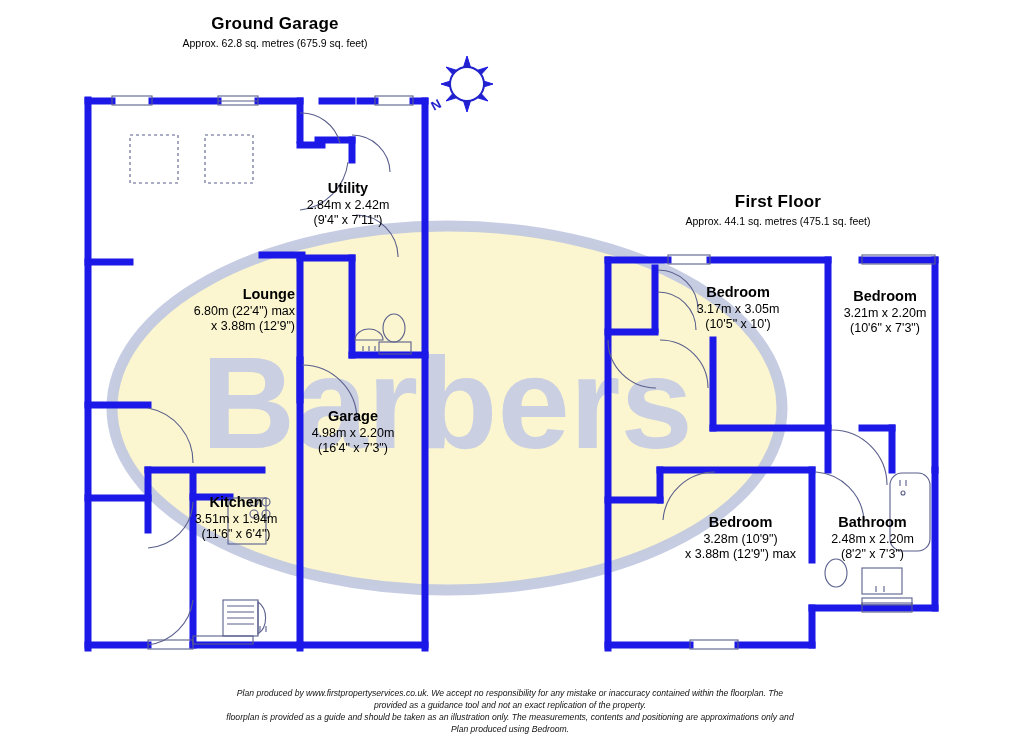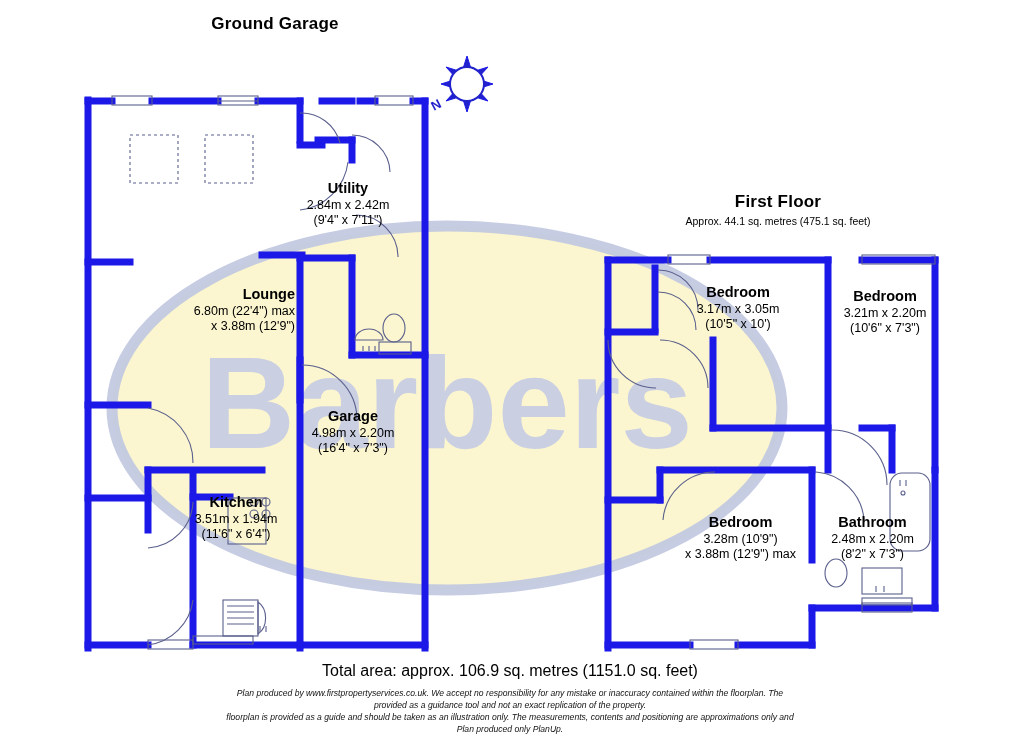--- a/index.html
+++ b/index.html
@@ -229,20 +229,21 @@
   <svg class="layer" viewBox="0 0 1020 742">
     <g>
       <path d="M467,56 L472,72 L488,67 L477,79 L493,84 L477,89 L488,101 L472,96 L467,112 L462,96 L446,101 L457,89 L441,84 L457,79 L446,67 L462,72 Z" fill="#2222cc" stroke="#1b18e8" stroke-width="1"></path>
       <circle cx="467" cy="84" r="17" fill="#ffffff" stroke="#2222cc" stroke-width="2"></circle>
       <text x="434" y="111" font-family="Liberation Sans, sans-serif" font-size="13" font-weight="bold" fill="#2222cc" transform="rotate(-28 434 111)">N</text>
     </g>
   </svg>
 
   <div class="abs" style="left:130px; top:14px; width:290px;">
     <div class="floor-title">Ground Garage</div>
+    <div class="floor-sub">Approx. 62.8 sq. metres (675.9 sq. feet)</div>
   </div>
 
   <div class="abs" style="left:633px; top:192px; width:290px;">
     <div class="floor-title">First Floor</div>
     <div class="floor-sub">Approx. 44.1 sq. metres (475.1 sq. feet)</div>
   </div>
 
   <div class="abs room" style="left:105px; top:286px; width:190px;text-align:right;">
     <div class="rname">Lounge</div>
     <div class="rdim">6.80m (22'4") max</div>
@@ -284,22 +285,21 @@
     <div class="rdim">3.28m (10'9")</div>
     <div class="rdim">x 3.88m (12'9") max</div>
   </div>
 
   <div class="abs room" style="left:805px; top:514px; width:135px;">
     <div class="rname">Bathroom</div>
     <div class="rdim">2.48m x 2.20m</div>
     <div class="rdim">(8'2" x 7'3")</div>
   </div>
 
-  <div class="total-area">Total area: approx. 106.9 sq. metres (1151.0 sq. feet)</div>
 
   <div class="disclaimer">
     <div>Plan produced by www.firstpropertyservices.co.uk. We accept no responsibility for any mistake or inaccuracy contained within the floorplan. The</div>
     <div>provided as a guidance tool and not an exact replication of the property.</div>
     <div>floorplan is provided as a guide and should be taken as an illustration only. The measurements, contents and positioning are approximations only and</div>
-    <div>Plan produced only PlanUp.</div>
+    <div>Plan produced using Bedroom.</div>
   </div>
 
 </div>
 
 </body></html>

